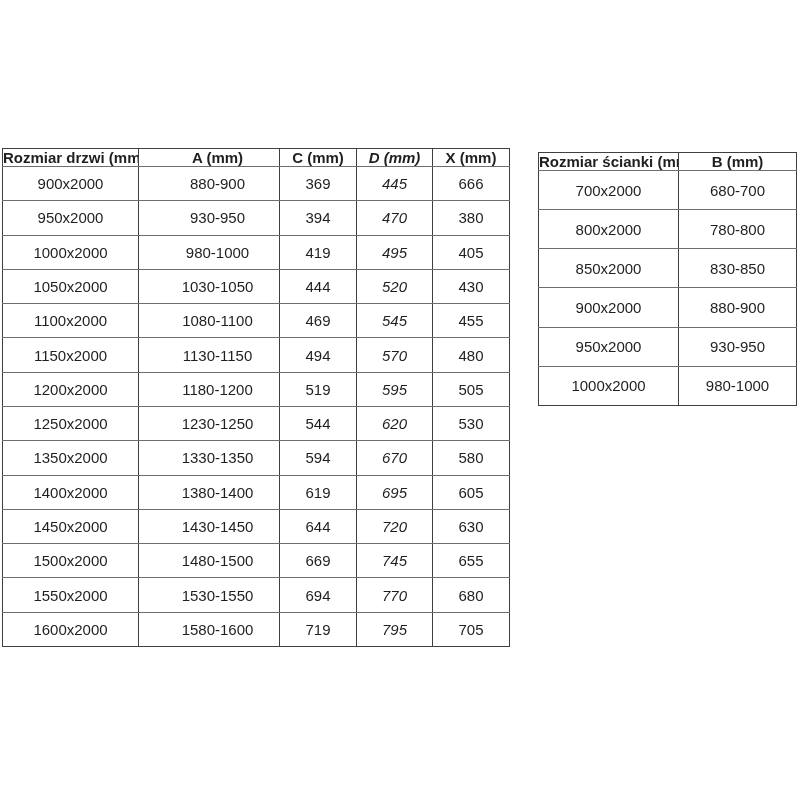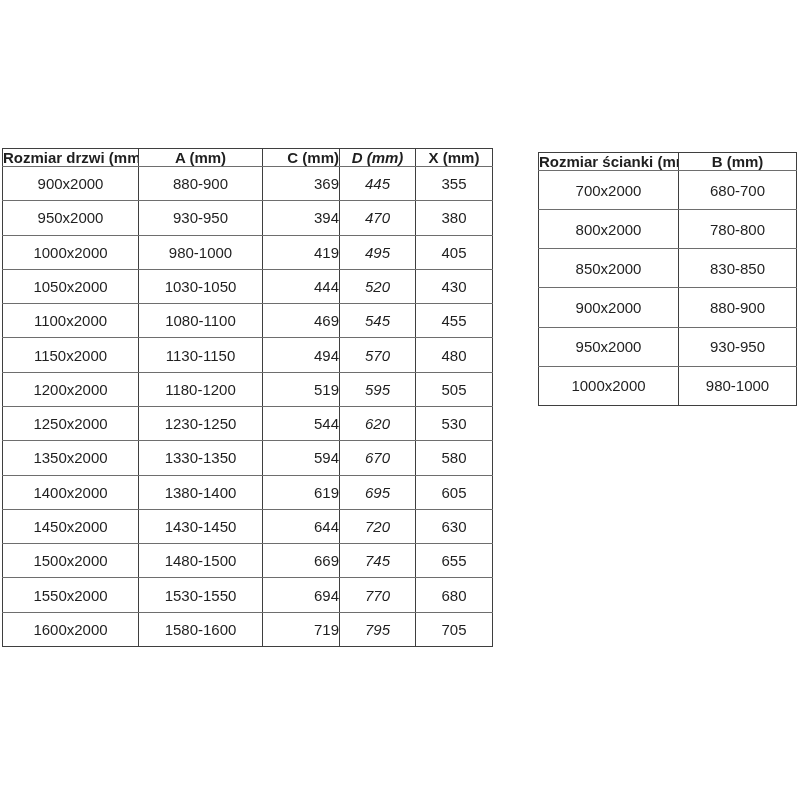--- a/index.html
+++ b/index.html
@@ -46,22 +46,22 @@
   }
 
   
   #door-table {
     left: 2px;
     top: 148px;
     width: 485px;
     height: 499px;
   }
   #door-table th:nth-child(1), #door-table td:nth-child(1) { width: 135px; }
-  #door-table th:nth-child(2), #door-table td:nth-child(2) { width: 123px; }
-  #door-table th:nth-child(3), #door-table td:nth-child(3) { width: 76px; text-align: right; }
+  #door-table th:nth-child(2), #door-table td:nth-child(2) { width: 123px; padding-left: 17px; }
+  #door-table th:nth-child(3), #door-table td:nth-child(3) { width: 76px; }
   #door-table th:nth-child(4), #door-table td:nth-child(4) { width: 75px; font-style: italic; }
   #door-table th:nth-child(5), #door-table td:nth-child(5) { width: 76px; margin-top: 8px; }
 
   
   #wall-table {
     left: 538px;
     top: 152px;
     width: 256px;
     height: 254px;
   }
@@ -80,21 +80,21 @@
         <th>D (mm)</th>
         <th>X (mm)</th>
       </tr>
     </thead>
     <tbody>
       <tr>
         <td>900x2000</td>
         <td>880-900</td>
         <td>369</td>
         <td>445</td>
-        <td>355</td>
+        <td>666</td>
       </tr>
       <tr>
         <td>950x2000</td>
         <td>930-950</td>
         <td>394</td>
         <td>470</td>
         <td>380</td>
       </tr>
       <tr>
         <td>1000x2000</td>

